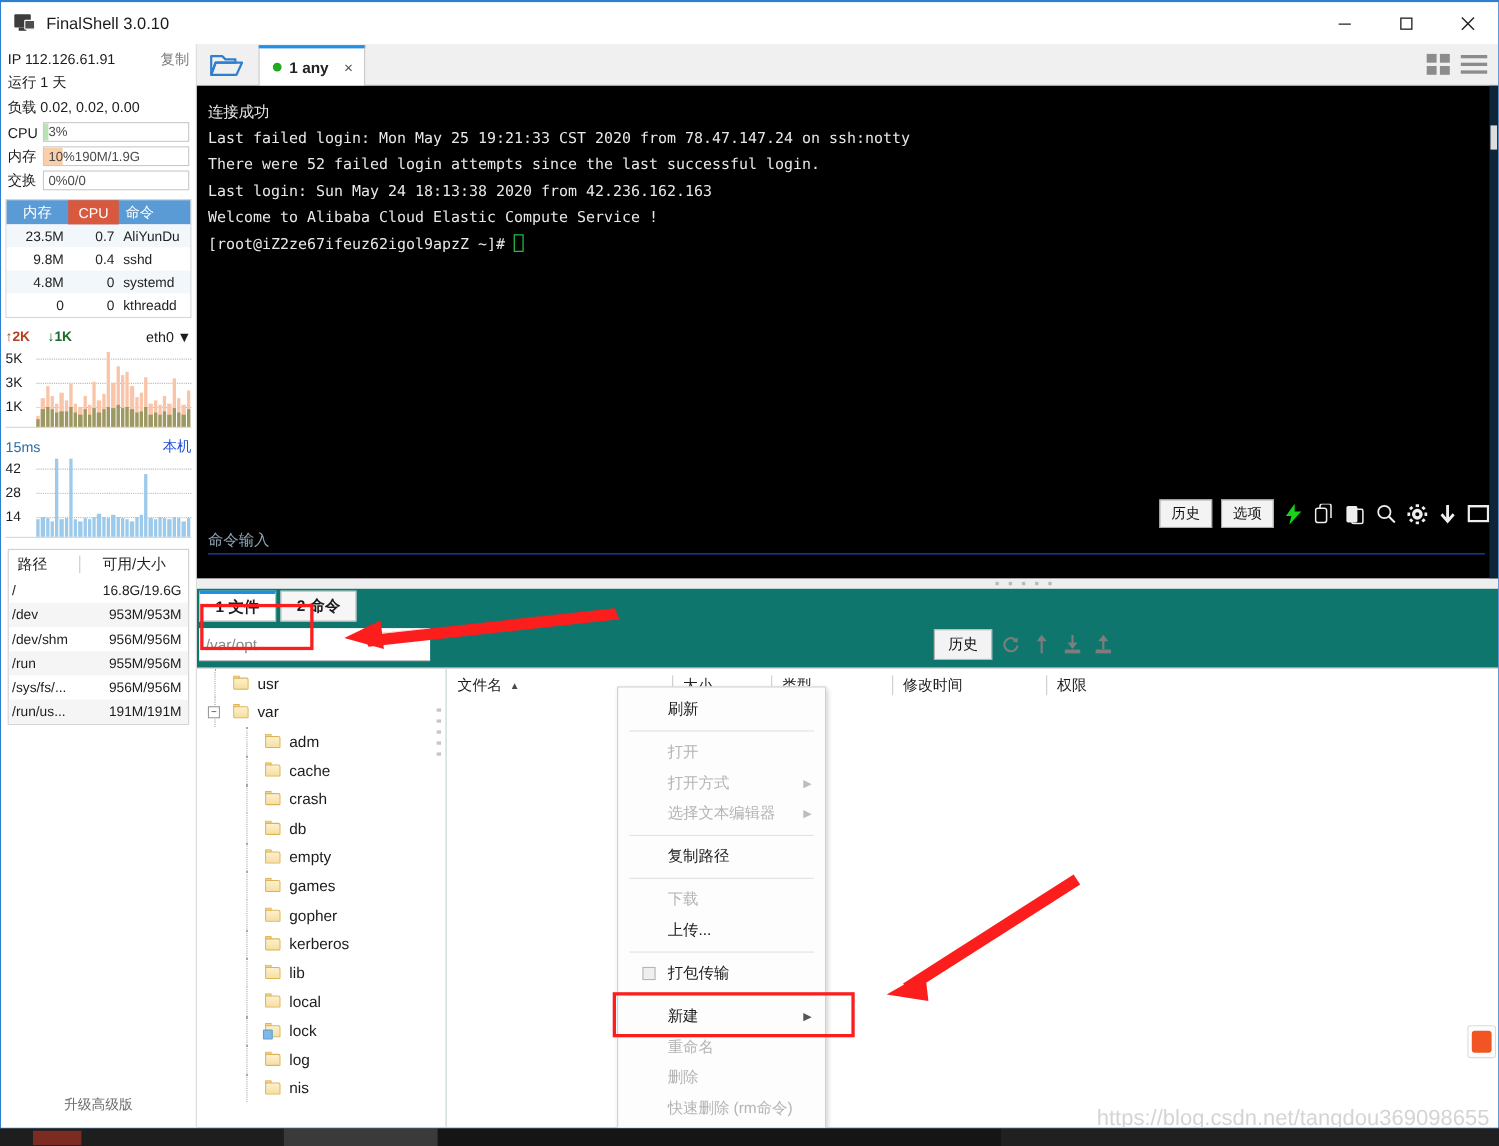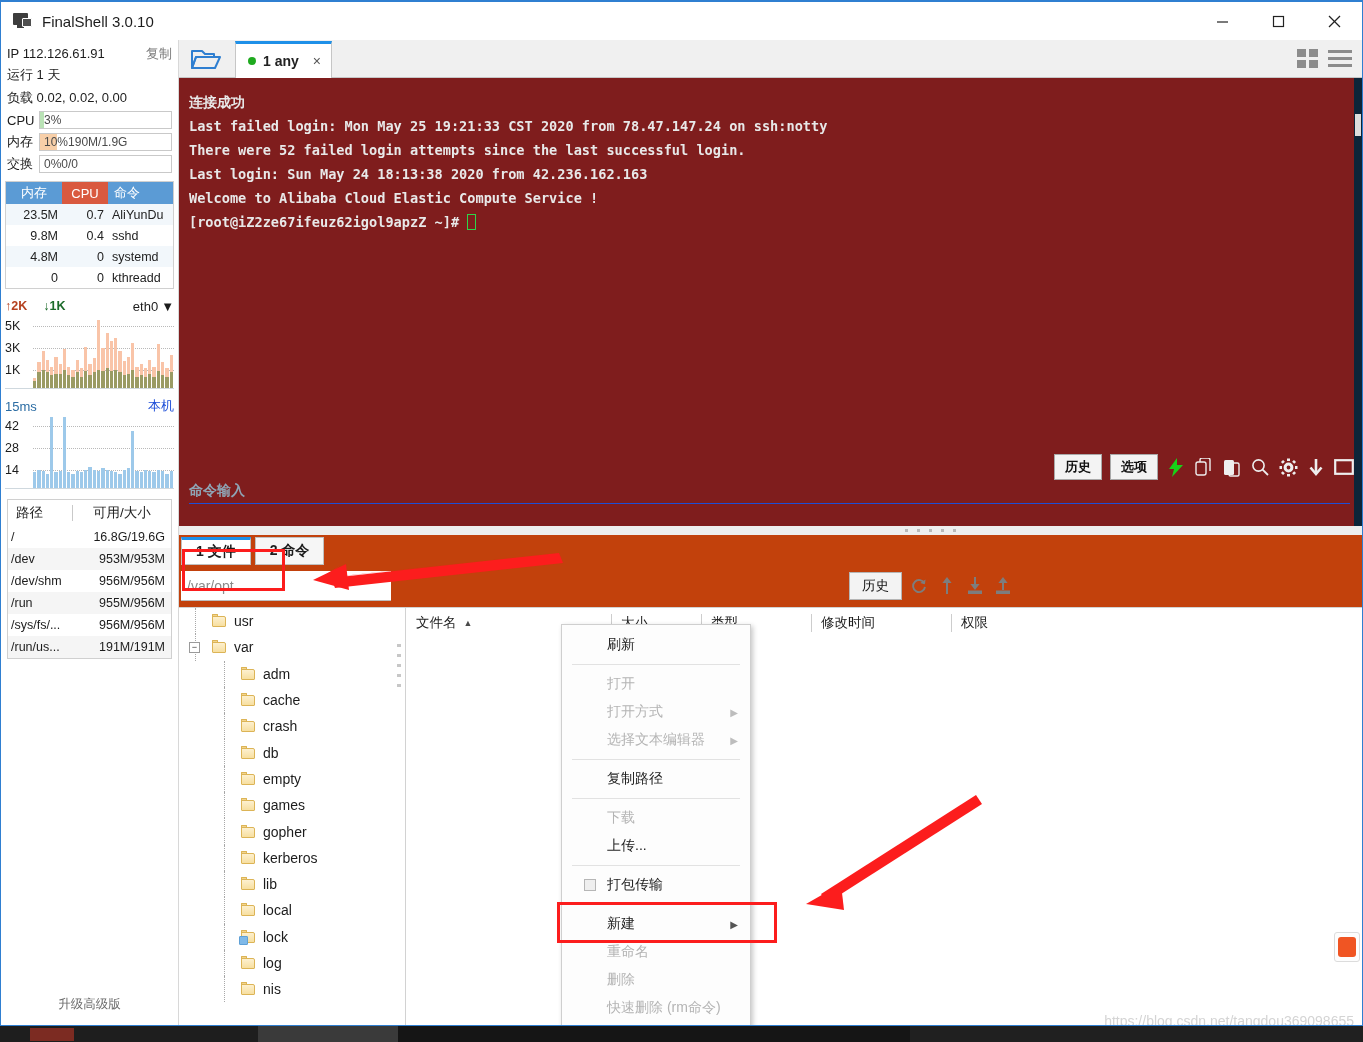--- a/index.html
+++ b/index.html
@@ -140,21 +140,21 @@
   }
   .tab .dot{ width:8px;height:8px;border-radius:50%;background:#1faa1f;margin-right:7px;}
   .tab .x{ margin-left:14px; color:#555; font-size:14px; font-weight:normal;}
   .tabstrip-right { margin-left:auto; display:flex; align-items:center; padding-right:10px; gap:10px; height:37px;}
   .grid-ico{ display:grid; grid-template-columns:9px 9px; grid-template-rows:8px 8px; gap:3px;}
   .grid-ico i{ background:#8c8c8c; display:block;}
   .list-ico{ width:24px; display:flex; flex-direction:column; gap:4px;}
   .list-ico i{ height:3px; background:#8c8c8c; display:block;}
 
   
-  .term-area { position:relative; background:#7f1d1d; flex:0 0 448px;font-weight:bold; }
+  .term-area { position:relative; background:#000000; flex:0 0 448px; }
   .term-scroll-track{
     position:absolute; right:0; top:0; bottom:0; width:8px; background:#0c2539;
   }
   .term-scroll-thumb{ position:absolute; right:1px; top:36px; width:6px; height:22px; background:#ddd;}
   .term {
     padding:12px 0 0 10px; color:#e8e8e8;
     font-family:"DejaVu Sans Mono","Liberation Mono",monospace; font-size:13.6px; line-height:24px;
     white-space:pre;
   }
   .term .zh { font-family:"DejaVu Sans","Liberation Sans",sans-serif; font-size:14px;}
@@ -169,21 +169,21 @@
   .tbtn {
     background:#f3f3f3; border:1px solid #a9a9a9; font-size:13px; color:#111;
     padding:3px 10px; line-height:18px;
   }
   .ticon { width:20px; height:20px; display:flex; align-items:center; justify-content:center; }
 
   .splitdots { height:9px; background:#eeeeee; position:relative;}
   .splitdots i{ position:absolute; top:3px; width:3px;height:3px;background:#b9b9b9;}
 
   
-  .filepanel { flex:1; display:flex; flex-direction:column; background:#c2410c; min-height:0;}
+  .filepanel { flex:1; display:flex; flex-direction:column; background:#0f766e; min-height:0;}
   .ftabs { height:30px; display:flex; align-items:flex-end; padding-left:2px;}
   .ftab {
     height:28px; display:flex; align-items:center; padding:0 14px; font-size:14px; font-weight:bold;
     color:#1c1c1c; background:#fff; border:1px solid #c0c0c0;
   }
   .ftab.active { border-top:3px solid #1e90e8; }
   .ftab.inactive { background:#f6f6f6; margin-left:4px; color:#1c1c1c;}
 
   .pathbar { height:42px; display:flex; align-items:center; position:relative;}
   .pathinput {
@@ -249,21 +249,21 @@
   }
   .msep { height:1px; background:#e2e2e2; margin:5px 10px;}
 
   
   .hl-box {
     position:absolute; border:3px solid #fc1d1d; z-index:60; pointer-events:none;
   }
   .arrow-svg { position:absolute; left:0; top:0; width:1363px; height:1042px; pointer-events:none; z-index:55;}
 
   .watermark {
-    position:absolute; right:8px; bottom:-4px; color:#d4d4d4; font-size:14px; z-index:50;
+    position:absolute; right:8px; bottom:-4px; color:#d4d4d4; font-size:20px; z-index:50;
     white-space:nowrap;
   }
 
   
   .taskbar {
     position:absolute; left:0; bottom:0; width:1363px; height:16px; background:#121212;
   }
   .tb-seg1{ position:absolute; left:0; top:0; width:258px; height:16px; background:#1e1e1e;}
   .tb-seg2{ position:absolute; left:258px; top:0; width:140px; height:16px; background:#3a3a3a;}
   .tb-seg3{ position:absolute; left:398px; top:0; width:512px; height:16px; background:#151515;}

